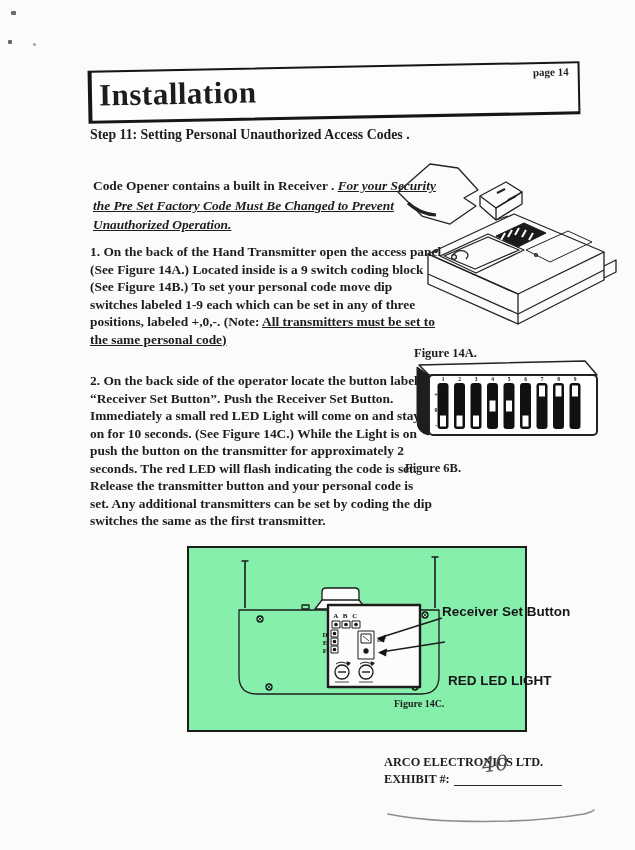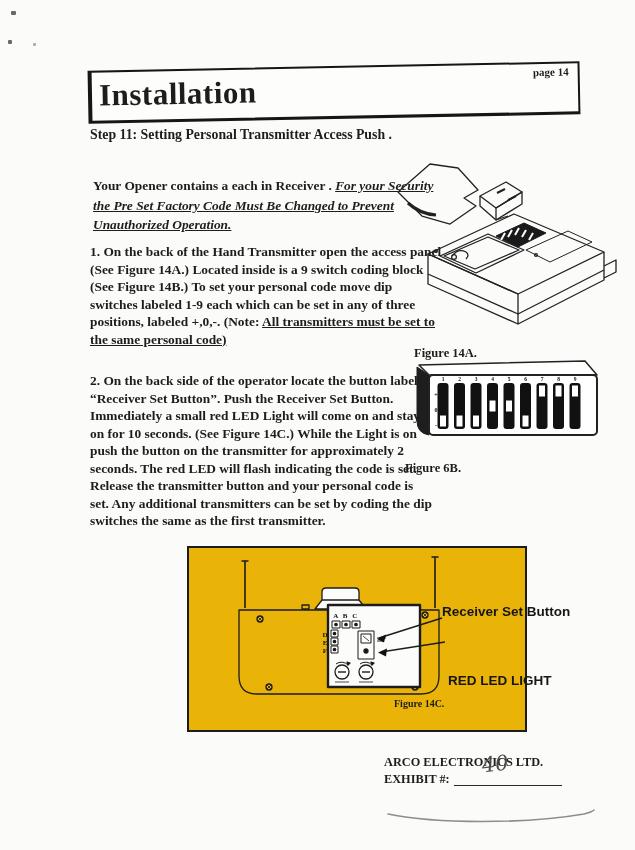--- a/index.html
+++ b/index.html
@@ -46,21 +46,21 @@
   
   .fig{position:absolute;}
   .fig svg{display:block;}
   .fig-caption{font-weight:bold;font-size:12.5px;text-align:left;margin-top:18px;}
   .fig14a{left:396px;top:156px;width:228px;}
   .fig14a .fig-caption{width:200px;}
   .fig14b{left:405px;top:359px;width:195px;}
 
   .fig14c-box{
     position:absolute;left:187px;top:546px;width:336px;height:182px;
-    border:2px solid #1c1c1c;background:#eab308;
+    border:2px solid #1c1c1c;background:#86efac;
   }
   .fig14c-label{
     position:absolute;font-family:"Liberation Sans", sans-serif;
     font-weight:bold;font-size:13.5px;color:#161616;white-space:nowrap;text-align:right;
   }
   .lbl-receiver{left:253px;top:56px;}
   .lbl-led{left:259px;top:80px;margin-top:45px;}
   .fig14c-caption{
     position:absolute;left:205px;top:150px;
     font-weight:bold;font-size:10px;
@@ -84,23 +84,23 @@
 
   <div class="speck" style="left:11px;top:11px;width:5px;height:4px;"></div>
   <div class="speck" style="left:8px;top:40px;width:4px;height:4px;"></div>
   <div class="speck" style="left:33px;top:43px;width:3px;height:3px;opacity:.4;"></div>
 
   <div class="header-box">
     <div class="title">Installation</div>
     <div class="page-num">page 14</div>
   </div>
 
-  <div class="txt step-heading">Step 11: Setting Personal Transmitter Access Push .</div>
-
-  <div class="txt intro"><span>Your Opener contains a each in Receiver . </span><span class="emph">For your Security the Pre Set Factory Code Must Be Changed to Prevent Unauthorized Operation.</span></div>
+  <div class="txt step-heading">Step 11: Setting Personal Unauthorized Access Codes .</div>
+
+  <div class="txt intro"><span>Code Opener contains a built in Receiver . </span><span class="emph">For your Security the Pre Set Factory Code Must Be Changed to Prevent Unauthorized Operation.</span></div>
 
   <div class="txt para1"><span>1. On the back of the Hand Transmitter open the access panel (See Figure 14A.) Located inside is a 9 switch coding block (See Figure 14B.) To set your personal code move dip switches labeled 1-9 each which can be set in any of three positions, labeled  +,0,-. (Note: </span><span class="ul">All transmitters must be set to the same personal code)</span></div>
 
   <div class="txt para2"><span class="wrap-spacer"></span><span>2. On the back side of the operator locate the button labeled “Receiver Set Button”. Push the Receiver Set Button. Immediately a small red LED Light will come on and stay on for 10 seconds.  (See Figure 14C.)  While the Light is on push the button on the transmitter for approximately 2 seconds. The red LED will flash indicating the code is set. Release the transmitter button and your personal code is set. Any additional transmitters can be set by coding the dip switches the same as the first transmitter.</span></div>
 
   <div class="fig fig14a">
     <svg width="228" height="172" viewBox="0 0 228 172">
       <g fill="none" stroke="#222" stroke-width="1.3" stroke-linejoin="round">
 
         <path d="M2,36 L34,8 L62,12 L82,34 L68,42 L80,50 L54,68 L26,60 Z"></path>

